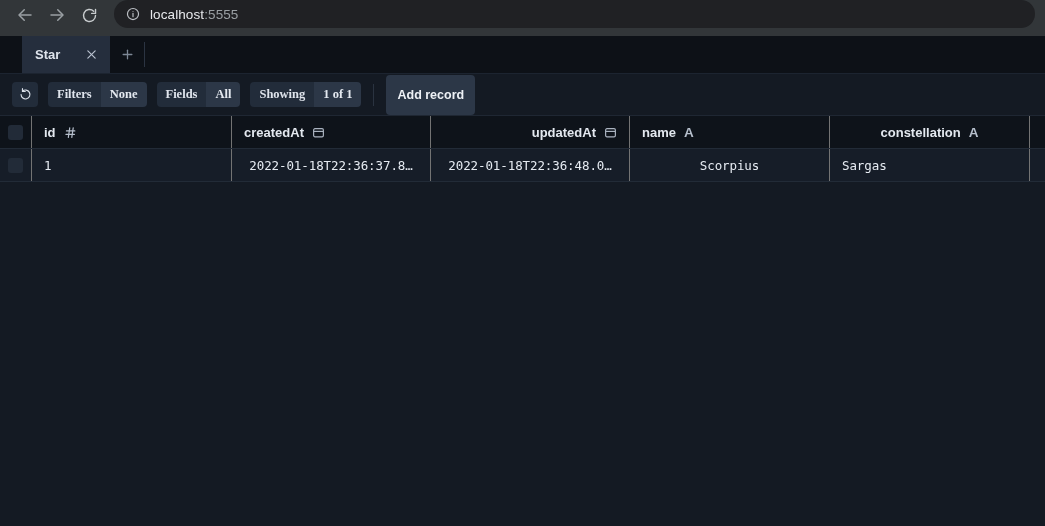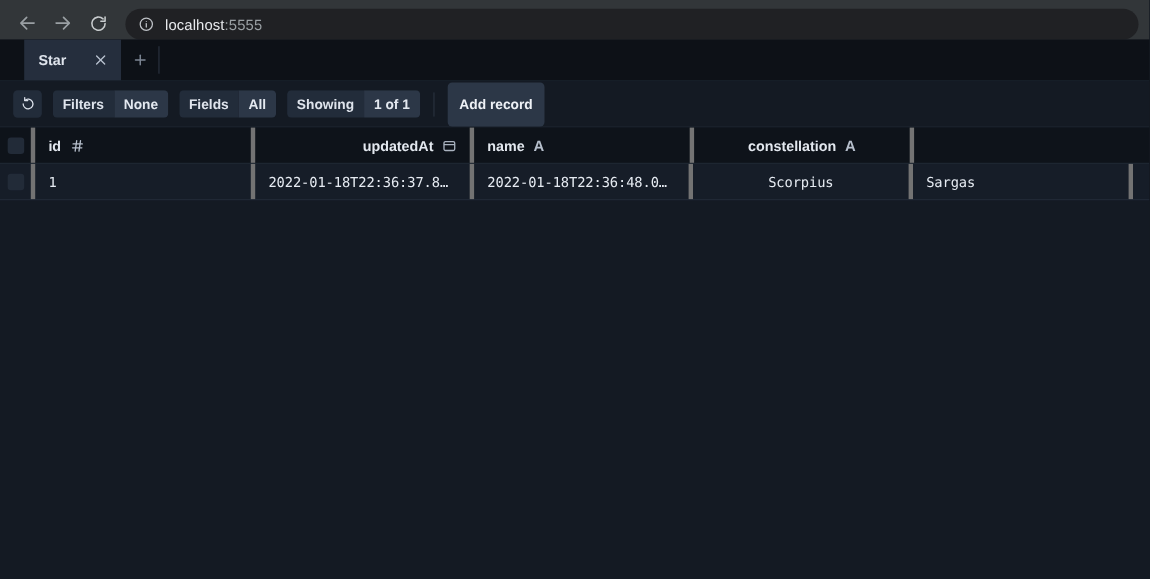--- a/index.html
+++ b/index.html
@@ -10,21 +10,21 @@
     overflow: hidden;
     background: #141a23;
     font-family: "Liberation Sans", sans-serif;
   }
 
   
   .browser-chrome {
     height: 36px;
     background: #323639;
     display: flex;
-    align-items: flex-end;
+    align-items: flex-start;
     padding: 0 10px;
     gap: 2px;
   }
   .nav-btn {
     width: 30px; height: 30px;
     display: flex; align-items: center; justify-content: center;
     border-radius: 50%;
     color: #c8ccce;
     flex: 0 0 auto;
   }
@@ -115,20 +115,21 @@
     color: #dbe1ea;
   }
   .pill {
     display: flex;
     align-items: stretch;
     height: 25px;
     border-radius: 4px;
     overflow: hidden;
     font-size: 12.5px;
     font-weight: bold;
+    font-family: Liberation Serif, serif;
   }
   .pill .pill-label {
     background: #222c3a;
     color: #dfe4ec;
     display: flex; align-items: center;
     padding: 0 9px;
   }
   .pill .pill-value {
     background: #2c3747;
     color: #e4e9f0;
@@ -166,37 +167,37 @@
   }
   .grid-body-row {
     background: #161d28;
     border-bottom: 1px solid #222b37;
   }
 
   .cell {
     display: flex;
     align-items: center;
     padding: 0 12px;
-    border-right: 4px solid #737373;
+    border-right: 1px solid #737373;
     overflow: hidden;
     white-space: nowrap;
     flex: 0 0 auto;
   }
   .cell-check {
     width: 32px;
     padding: 0;
     justify-content: center;
   }
   .checkbox {
     width: 15px; height: 15px;
     background: #222b38;
     border-radius: 3px;
   }
   .c-id   { width: 200px; }
-  .c-date { width: 199px; justify-content: flex-start; }
+  .c-date { width: 199px; justify-content: center; }
   .c-name { width: 200px; }
   .c-const{ width: 200px; justify-content: center; }
   .c-tail { width: 14px; border-right: none; }
 
   .head-text {
     font-size: 13px;
     font-weight: bold;
     color: #e3e8ef;
   }
   .type-icon {
@@ -324,20 +325,29 @@
         <span class="type-icon hash">
           <svg width="13" height="13" viewBox="0 0 24 24" fill="none" stroke="currentColor" stroke-width="2.2" stroke-linecap="round">
             <line x1="4.5" y1="9" x2="20" y2="9"></line>
               <line x1="3.6" y1="15.5" x2="19.2" y2="15.5"></line>
             <line x1="10.6" y1="3.5" x2="8" y2="21"></line>
               <line x1="17" y1="3.5" x2="14.4" y2="21"></line>
           </svg>
         </span>
       </div>
 
+      <div class="cell c-date" style="justify-content:flex-start">
+        <span class="head-text">createdAt</span>
+        <span class="type-icon">
+          <svg width="13" height="13" viewBox="0 0 24 24" fill="none" stroke="currentColor" stroke-width="2.2" stroke-linejoin="round">
+            <rect x="3" y="5" width="18" height="15" rx="2.5"></rect>
+            <line x1="3" y1="10" x2="21" y2="10"></line>
+          </svg>
+        </span>
+      </div>
 
       <div class="cell c-date" style="justify-content:flex-end">
         <span class="head-text">updatedAt</span>
         <span class="type-icon">
           <svg width="13" height="13" viewBox="0 0 24 24" fill="none" stroke="currentColor" stroke-width="2.2" stroke-linejoin="round">
             <rect x="3" y="5" width="18" height="15" rx="2.5"></rect>
             <line x1="3" y1="10" x2="21" y2="10"></line>
           </svg>
         </span>
       </div>

